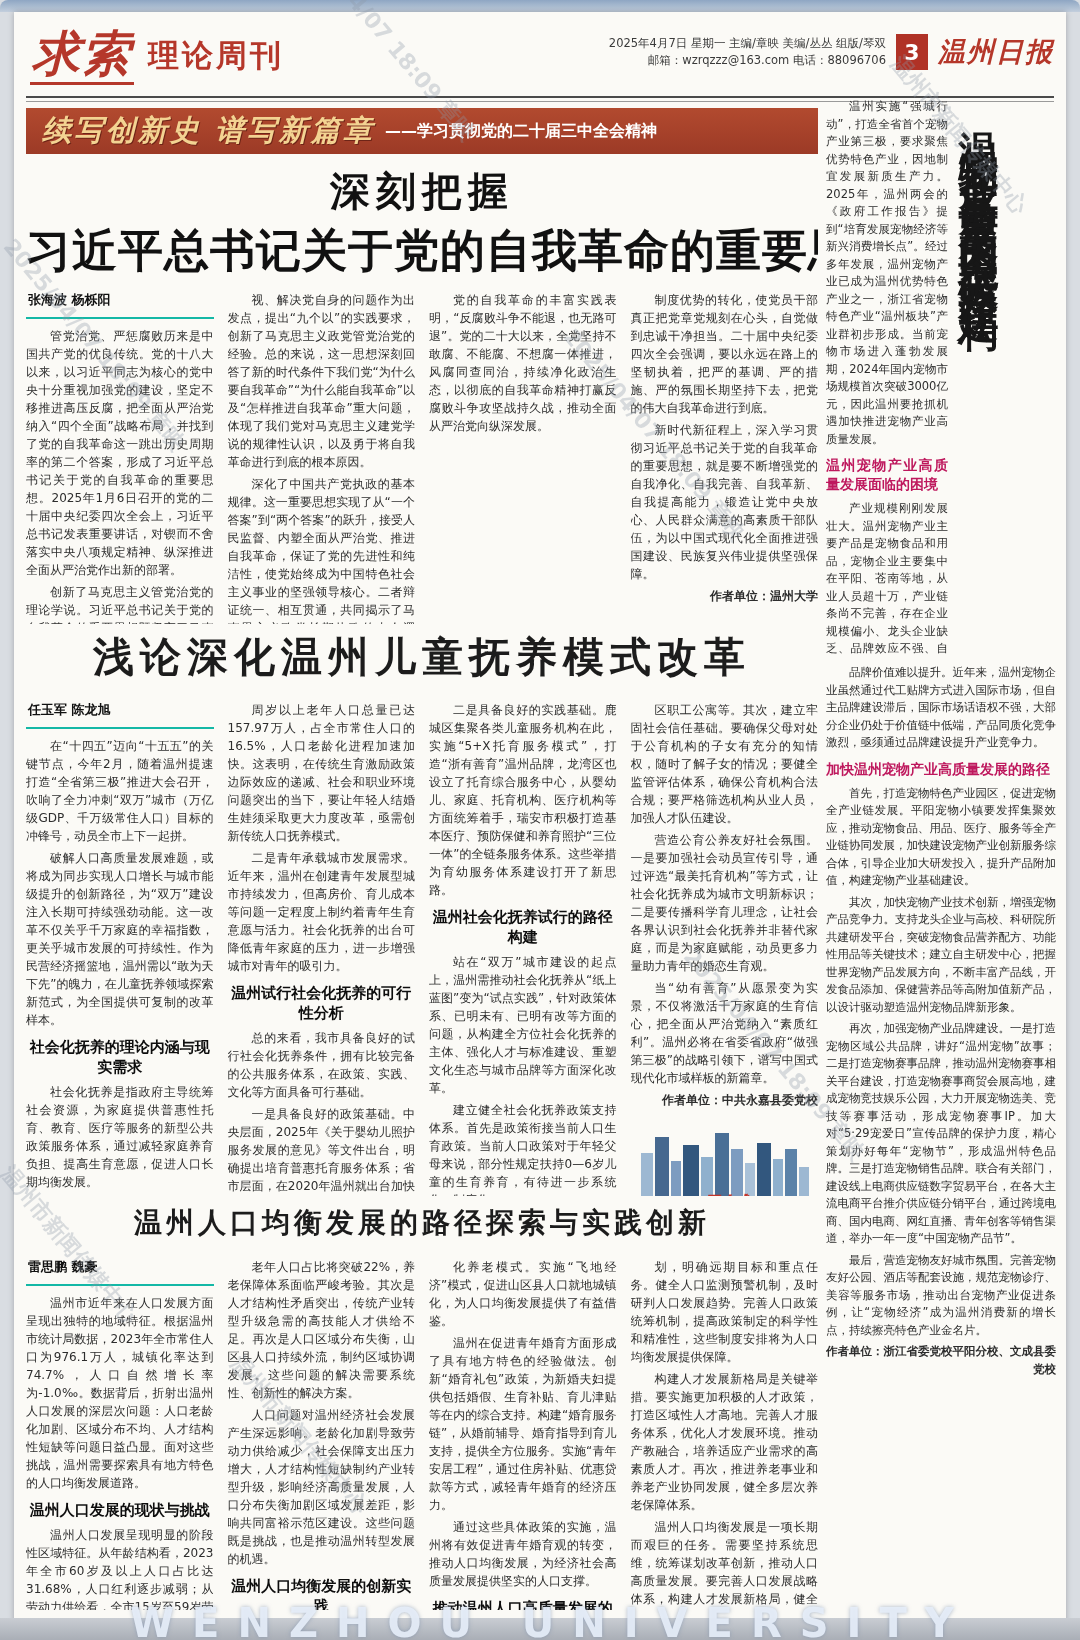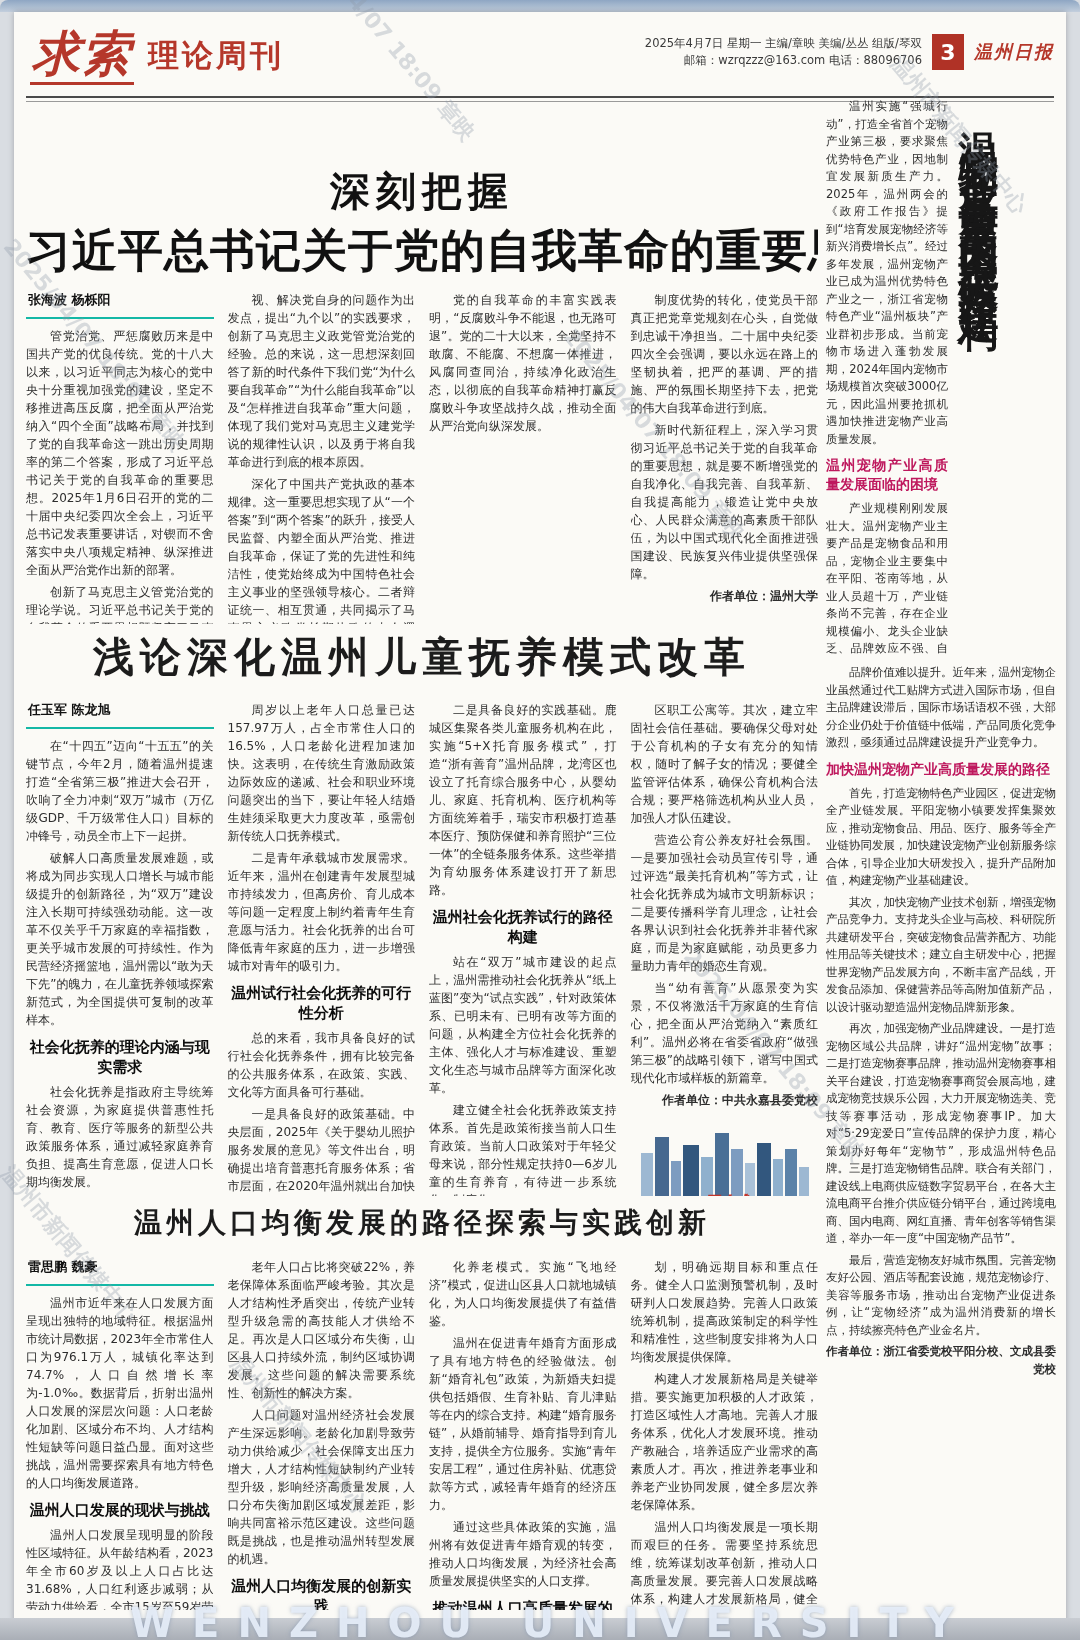--- a/index.html
+++ b/index.html
@@ -17,21 +17,21 @@
   .mh-left{position:absolute;left:4px;top:0;display:flex;align-items:flex-end;gap:14px;}
   .mh-logo{font-family:"DejaVu Serif",serif;font-style:italic;font-weight:bold;
     font-size:48px;line-height:54px;color:#b5372a;letter-spacing:2px;
     border-bottom:3px solid #b5372a;padding:0 2px 2px 2px;}
   .mh-section{font-size:31px;font-weight:bold;color:#b5372a;letter-spacing:3px;padding-bottom:8px;}
   .mh-right{position:absolute;right:0;top:8px;display:flex;align-items:center;gap:10px;}
   .mh-meta{text-align:right;font-size:11.5px;line-height:17px;color:#3a3a3a;}
   .mh-pn{width:32px;height:36px;background:#b03226;color:#fff;font-weight:bold;
     font-size:22px;display:flex;align-items:center;justify-content:center;}
   .mh-paper{font-family:"DejaVu Serif",serif;font-style:italic;font-weight:bold;
-    font-size:18px;color:#b5372a;letter-spacing:2px;}
+    font-size:27px;color:#b5372a;letter-spacing:2px;}
   .rule-double{position:absolute;left:12px;top:84px;width:1028px;height:3px;
     border-top:2px solid #4a4a4a;border-bottom:1px solid #9a9a9a;}
   
   .banner{position:absolute;left:12px;top:96px;width:792px;height:46px;
     background:linear-gradient(#b24a2f,#9c3a26);display:flex;align-items:center;
     padding:0 16px;box-sizing:border-box;gap:10px;}
   .banner-slogan{font-family:"DejaVu Serif",serif;font-weight:bold;font-style:italic;
     font-size:29px;color:#f3d392;letter-spacing:3px;text-shadow:1px 1px 0 #6e2417;white-space:nowrap;}
   .banner-sub{font-size:16px;font-weight:bold;color:#fff;white-space:nowrap;}
   
@@ -89,20 +89,24 @@
       <div class="mh-meta">
         <div>2025年4月7日 星期一 主编/章映 美编/丛丛 组版/琴双</div>
         <div>邮箱：wzrqzzz@163.com 电话：88096706</div>
       </div>
       <div class="mh-pn">3</div>
       <div class="mh-paper">温州日报</div>
     </div>
   </div>
   <div class="rule-double"></div>
 
+  <div class="banner">
+    <span class="banner-slogan">续写创新史 谱写新篇章</span>
+    <span class="banner-sub">——学习贯彻党的二十届三中全会精神</span>
+  </div>
 
   <div class="article" style="top:150px;height:462px;">
     <div class="hl-kicker">深刻把握</div>
     <div class="hl-main">习近平总书记关于党的自我革命的重要思想的意义</div>
     <div class="cols" style="height:352px;">
       <div class="col">
         <p class="byline">张海波 杨栎阳</p>
         <p>管党治党、严惩腐败历来是中国共产党的优良传统。党的十八大以来，以习近平同志为核心的党中央十分重视加强党的建设，坚定不移推进高压反腐，把全面从严治党纳入“四个全面”战略布局，并找到了党的自我革命这一跳出历史周期率的第二个答案，形成了习近平总书记关于党的自我革命的重要思想。2025年1月6日召开的党的二十届中央纪委四次全会上，习近平总书记发表重要讲话，对锲而不舍落实中央八项规定精神、纵深推进全面从严治党作出新的部署。</p>
         <p>创新了马克思主义管党治党的理论学说。习近平总书记关于党的自我革命的重要思想既坚守了马克思主义政党的性质、宗旨、初心、使命等，又坚持将马克思主义建党学说与中国具体实际相结合，赋予了马克思主义建党学说崭新的时代内涵，提出了一系列新理念新思想新战略。比如，这一重要思想把马克思主义政党建设与人民立场、党要管党、全面从严治党常态化、制度化相结合，使党的建设在新时代焕发强大生机。</p>
       </div>

